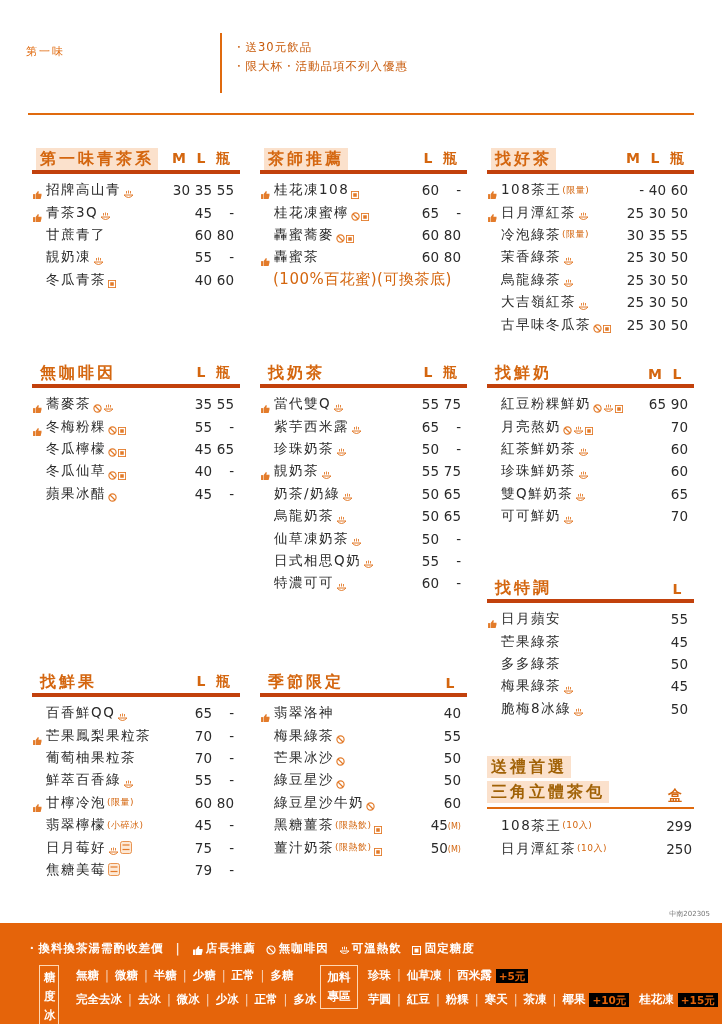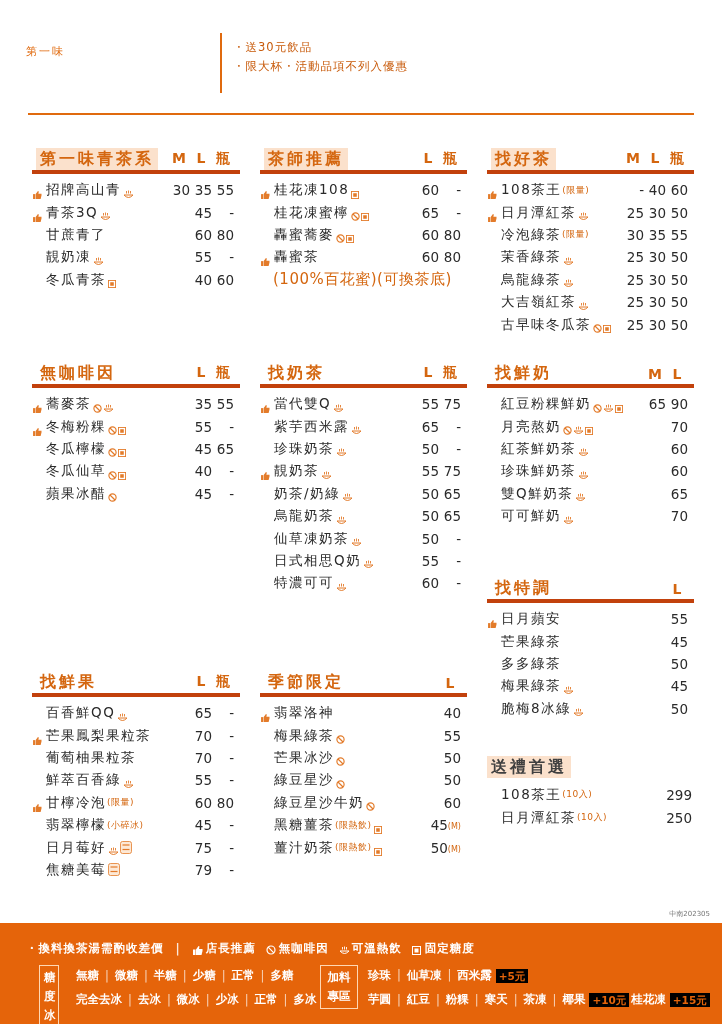--- a/index.html
+++ b/index.html
@@ -34,21 +34,21 @@
   .tags { display: inline-flex; gap: 1px; margin-left: 2px; align-items: center; }
   .prices { position: absolute; right: 6px; display: flex; font-size: 13.5px; letter-spacing: 0; }
   .prices span { width: 22px; text-align: right; }
   .prices span.sfx { width: auto; font-size: 8px; color: #d4660f; align-self: flex-end; margin-bottom: 2px; }
   .subnote { position: absolute; font-size: 15px; color: #d4660f; letter-spacing: 0.5px; }
 
   
   .ic { display: inline-block; width: 9px; height: 9px; }
 
   
-  .gift-title { display: inline-block; background: #fbe1cc; font-size: 16px; font-weight: 700; color: #404040; letter-spacing: 3px; padding: 0 4px; line-height: 22px; }
+  .gift-title { display: inline-block; background: #fbe1cc; font-size: 16px; font-weight: 700; color: #a16207; letter-spacing: 3px; padding: 0 4px; line-height: 22px; }
 
   
   .version { position: absolute; right: 12px; top: 909px; font-size: 7px; color: #777; }
   .footer { position: absolute; left: 0; top: 923px; width: 722px; height: 101px; background: #e5640a; color: #ffffff; }
   .legend { position: absolute; left: 26px; top: 18px; font-size: 11.5px; font-weight: 700; letter-spacing: 1px; display: flex; align-items: center; gap: 4px; white-space: nowrap; }
   .legend .sep { margin: 0 8px; opacity: 0.85; }
   .opt-box { position: absolute; border: 1px solid #ffd7b3; font-size: 11.5px; font-weight: 700; text-align: center; line-height: 19px; padding: 2px 4px; }
   .opt-line { position: absolute; font-size: 11.5px; font-weight: 700; white-space: nowrap; display: flex; align-items: center; }
   .opt-line .bar { margin: 0 6px; opacity: 0.7; font-weight: 400; }
   .price-tag { background: #000000; color: #e5640a; font-size: 10.5px; padding: 0 3px; margin-left: 4px; line-height: 14px; }
@@ -1004,20 +1004,26 @@
             <span>50</span>
             <span class="sfx">(M)</span>
           </div>
         </div>
       </div>
     </div>
   </div>
 
 <div class="section" style="left:487px; top:756px; width:207px;">
   <div class="gift-title">送禮首選</div>
+  <div style="position:relative; height:28px; border-bottom:2px solid #e06a0e; margin-top:3px;">
+    <div class="gift-title">三角立體茶包</div>
+    <div class="sec-cols" style="right:8px;">
+        <span>盒</span>
+      </div>
+  </div>
   <div class="rows">
     <div class="row" style="height:23px;">
       <span class="name" style="margin-left:14px">108茶王</span>
       <span class="note">(10入)</span>
       <div class="prices" style="right:2px">
           <span style="width:40px">299</span>
         </div>
     </div>
     <div class="row" style="height:23px;">
       <span class="name" style="margin-left:14px">日月潭紅茶</span>
@@ -1110,16 +1116,16 @@
         <span class="bar">|</span>
         <span>粉粿</span>
         <span class="bar">|</span>
         <span>寒天</span>
         <span class="bar">|</span>
         <span>茶凍</span>
         <span class="bar">|</span>
         <span>椰果</span>
       </span>
     <span class="price-tag">+10元</span>
-    <span style="margin-left:2px">桂花凍</span>
+    <span style="margin-left:10px">桂花凍</span>
     <span class="price-tag">+15元</span>
   </div>
 </div>
 
 </body></html>

